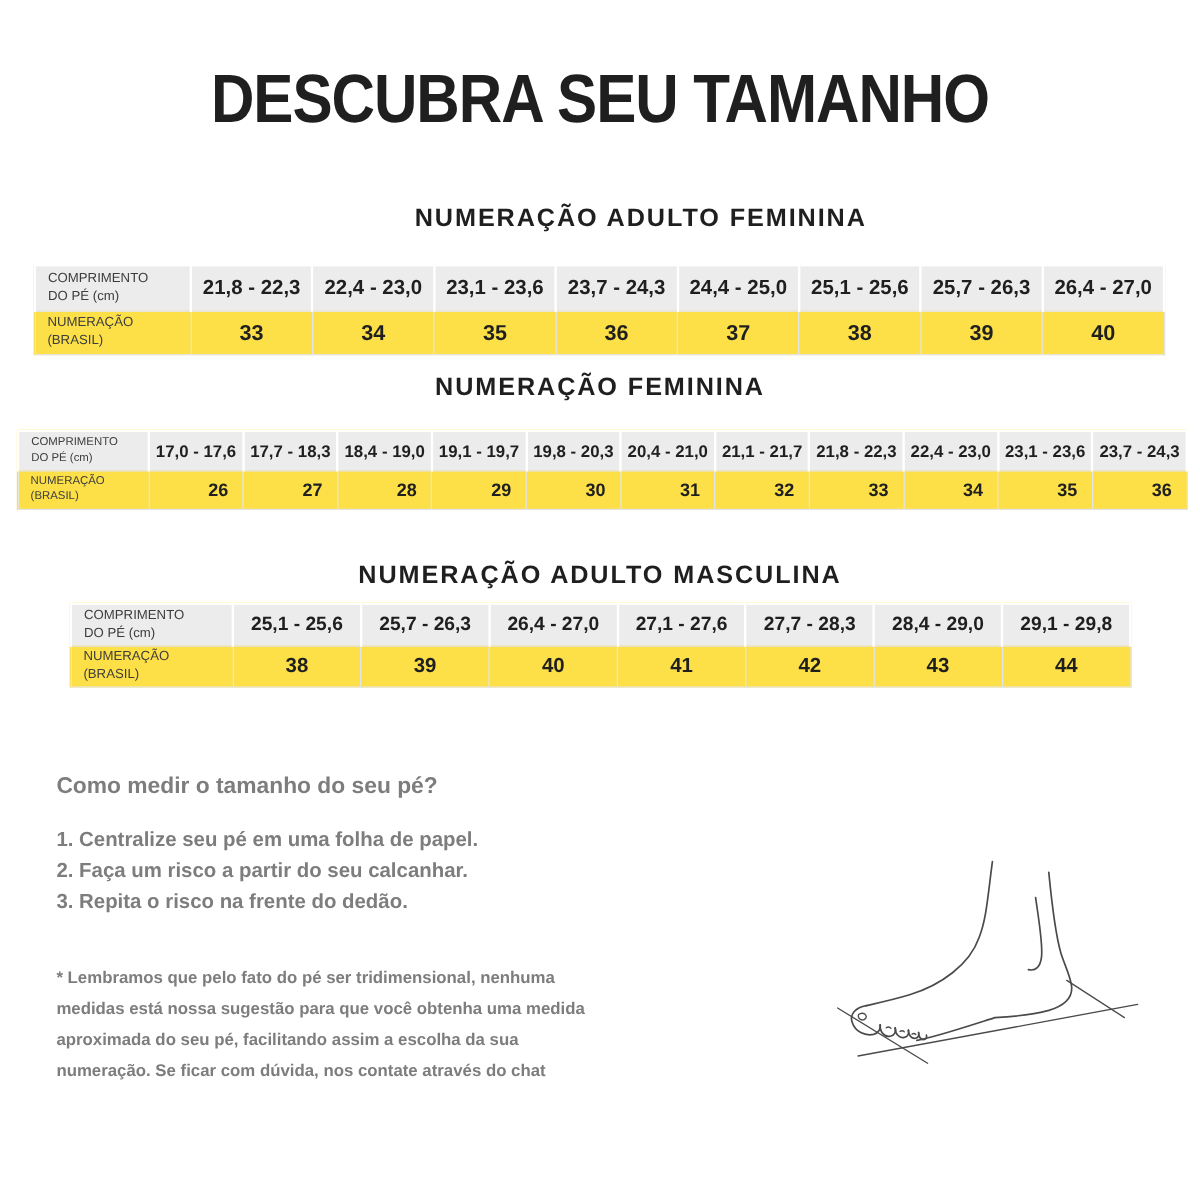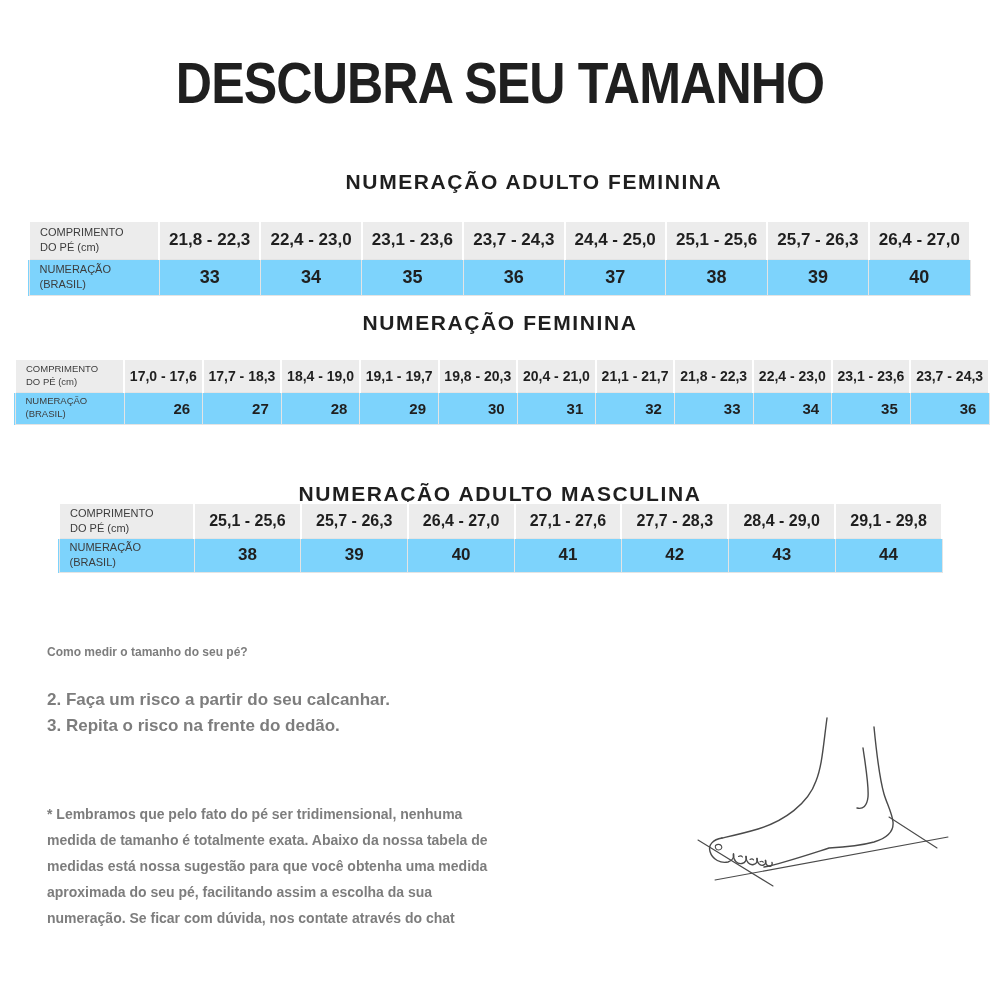--- a/index.html
+++ b/index.html
@@ -21,23 +21,23 @@
     letter-spacing:-1px;transform:scaleX(0.88);transform-origin:center;
     white-space:nowrap;
   }
   .section-heading{
     position:absolute;left:0;width:1000px;margin:0;text-align:center;
     font-size:21px;font-weight:bold;letter-spacing:1.6px;color:var(--text-dark);
     white-space:nowrap;
   }
   #heading-fem{top:170px;margin-left:34px;}
   #heading-inf{top:311px;}
-  #heading-masc{top:482px;}
-
-  table{border-collapse:collapse;table-layout:fixed;position:absolute;background:#7dd3fc;}
+  #heading-masc{top:468px;}
+
+  table{border-collapse:collapse;table-layout:fixed;position:absolute;background:#fde047;}
   #table-fem{left:28px;top:220px;width:943px;}
   #table-inf{left:14px;top:358px;width:976px;}
   #table-masc{left:58px;top:502px;width:885px;}
 
   td{vertical-align:middle;}
   .t-range{
     background:var(--header-bg);border:2px solid #fff;border-bottom:1px solid var(--table-border);
     font-weight:bold;text-align:center;color:var(--text-dark);white-space:nowrap;
   }
   .t-size{
@@ -52,21 +52,21 @@
   #table-fem .t-label{font-size:11px;width:130px;}
   #table-inf .t-range{font-size:14px;height:33px;}
   #table-inf .t-size{font-size:15px;height:32px;padding-left:38px;}
   #table-inf .t-label{font-size:9.5px;width:109px;}
   #table-masc .t-range{font-size:16px;height:35px;}
   #table-masc .t-size{font-size:17px;height:34px;}
   #table-masc .t-label{font-size:11px;width:135px;}
 
   .howto-heading{
     position:absolute;left:47px;top:645px;margin:0;
-    font-size:12px;font-weight:bold;color:var(--text-gray);white-space:nowrap;
+    font-size:19px;font-weight:bold;color:var(--text-gray);white-space:nowrap;
   }
   .steps{
     position:absolute;left:47px;top:687px;
     font-size:17px;font-weight:bold;color:var(--text-gray);line-height:26px;white-space:nowrap;
   }
   .note{
     position:absolute;left:47px;top:801px;
     font-size:14px;font-weight:bold;color:var(--text-gray);line-height:26px;white-space:nowrap;
   }
   .foot-art{position:absolute;left:670px;top:690px;width:300px;height:230px;}
@@ -180,26 +180,26 @@
         <td class="t-size">41</td>
         <td class="t-size">42</td>
         <td class="t-size">43</td>
         <td class="t-size">44</td>
       </tr>
     </tbody>
   </table>
 
 <h3 class="howto-heading">Como medir o tamanho do seu pé?</h3>
 <div class="steps">
+    <div>1. Centralize seu pé em uma folha de papel.</div>
     <div>2. Faça um risco a partir do seu calcanhar.</div>
     <div>3. Repita o risco na frente do dedão.</div>
   </div>
 <div class="note">
     <div>* Lembramos que pelo fato do pé ser tridimensional, nenhuma</div>
-    <div>medida de tamanho é totalmente exata. Abaixo da nossa tabela de</div>
     <div>medidas está nossa sugestão para que você obtenha uma medida</div>
     <div>aproximada do seu pé, facilitando assim a escolha da sua</div>
     <div>numeração. Se ficar com dúvida, nos contate através do chat</div>
   </div>
 
 <svg class="foot-art" viewBox="0 0 300 230" xmlns="http://www.w3.org/2000/svg">
 
   <path class="outline" d="M157,28 C153,58 152,76 146,91 C138,114 114,131 88,139 C73,143.5 61,146 52,148"></path>
 
   <path class="outline" d="M204,37 C207,68 210,90 214,104 C217,114 222,123 223,132 C224,142 217,148 204,152 C193,155 178,157 159,158 C134,166 110,174 94,177"></path>

